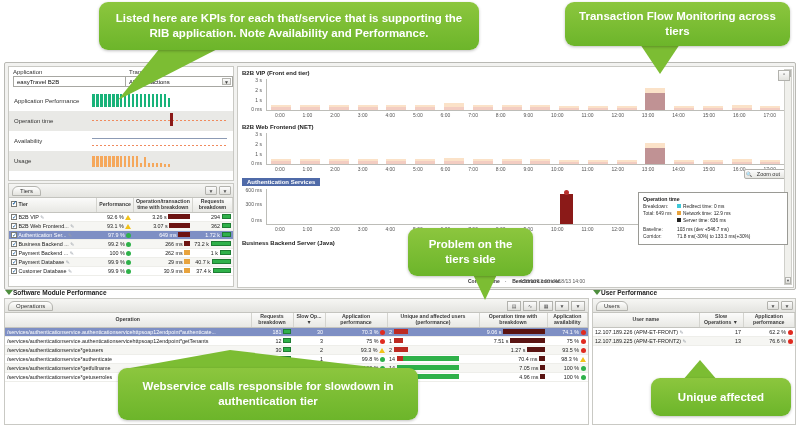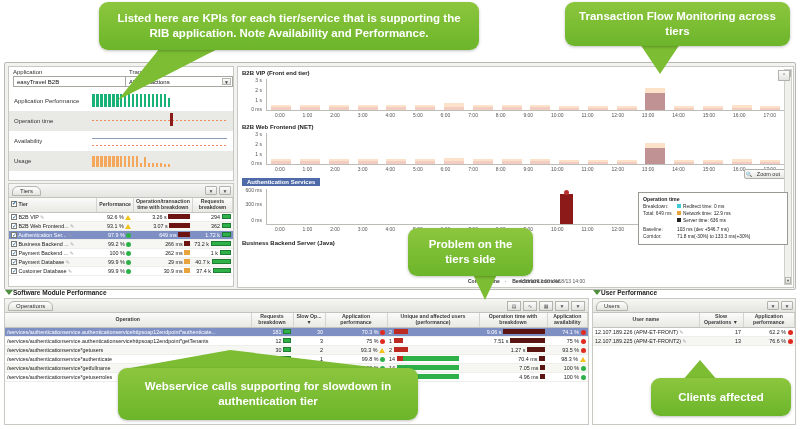--- a/index.html
+++ b/index.html
@@ -762,17 +762,17 @@
         <tr class="alt">
           <td><span>12.107.189.225 (APM-ET-FRONT2)</span> <span class="pencil">✎</span></td>
           <td style="text-align:right">13</td>
           <td style="text-align:right"><span>76.6 %</span> <span class="dot red"></span></td>
         </tr>
       </tbody>
     </table>
   </div>
 </div>
 
-<div class="callout" id="co1">Listed here are KPIs for each tier/service that is supporting the RIB application. Note Availability and Performance.</div>
+<div class="callout" id="co1">Listed here are KPIs for each that/service that is supporting the RIB application. Note Availability and Performance.</div>
 <div class="callout" id="co2">Transaction Flow Monitoring across tiers</div>
 <div class="callout" id="co3">Problem on the tiers side</div>
-<div class="callout" id="co4">Webservice calls supporting for slowdown in authentication tier</div>
-<div class="callout" id="co5">Clients affected</div>
+<div class="callout" id="co4">Webservice calls responsible for slowdown in authentication tier</div>
+<div class="callout" id="co5">Unique affected</div>
 
 </body></html>

